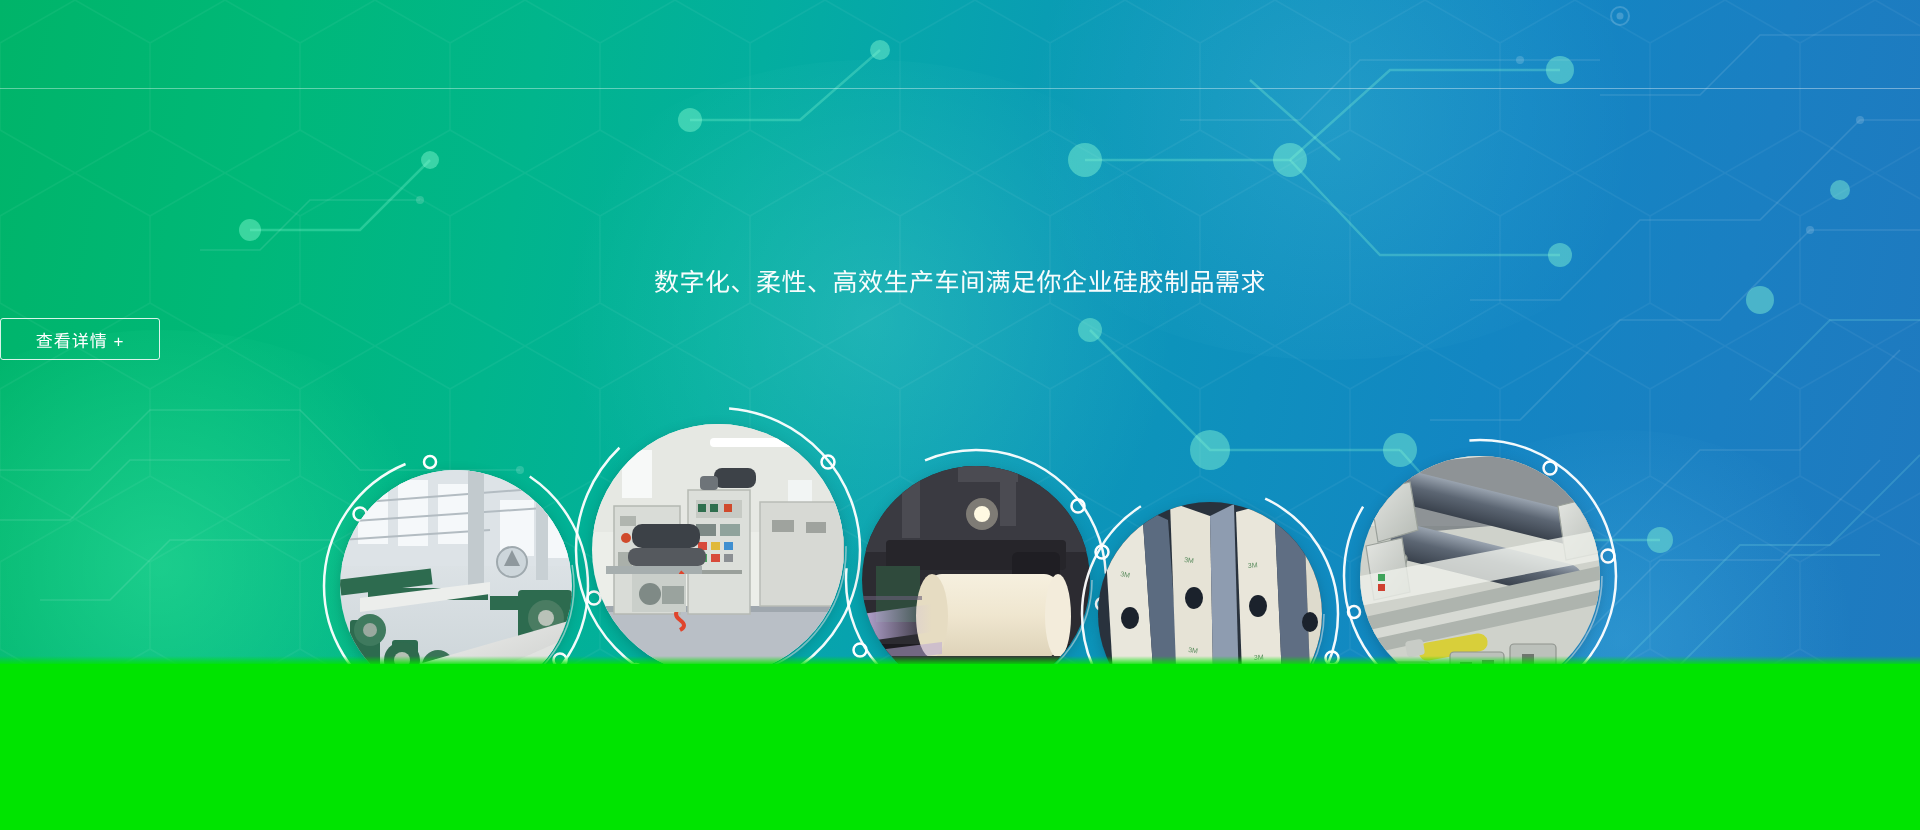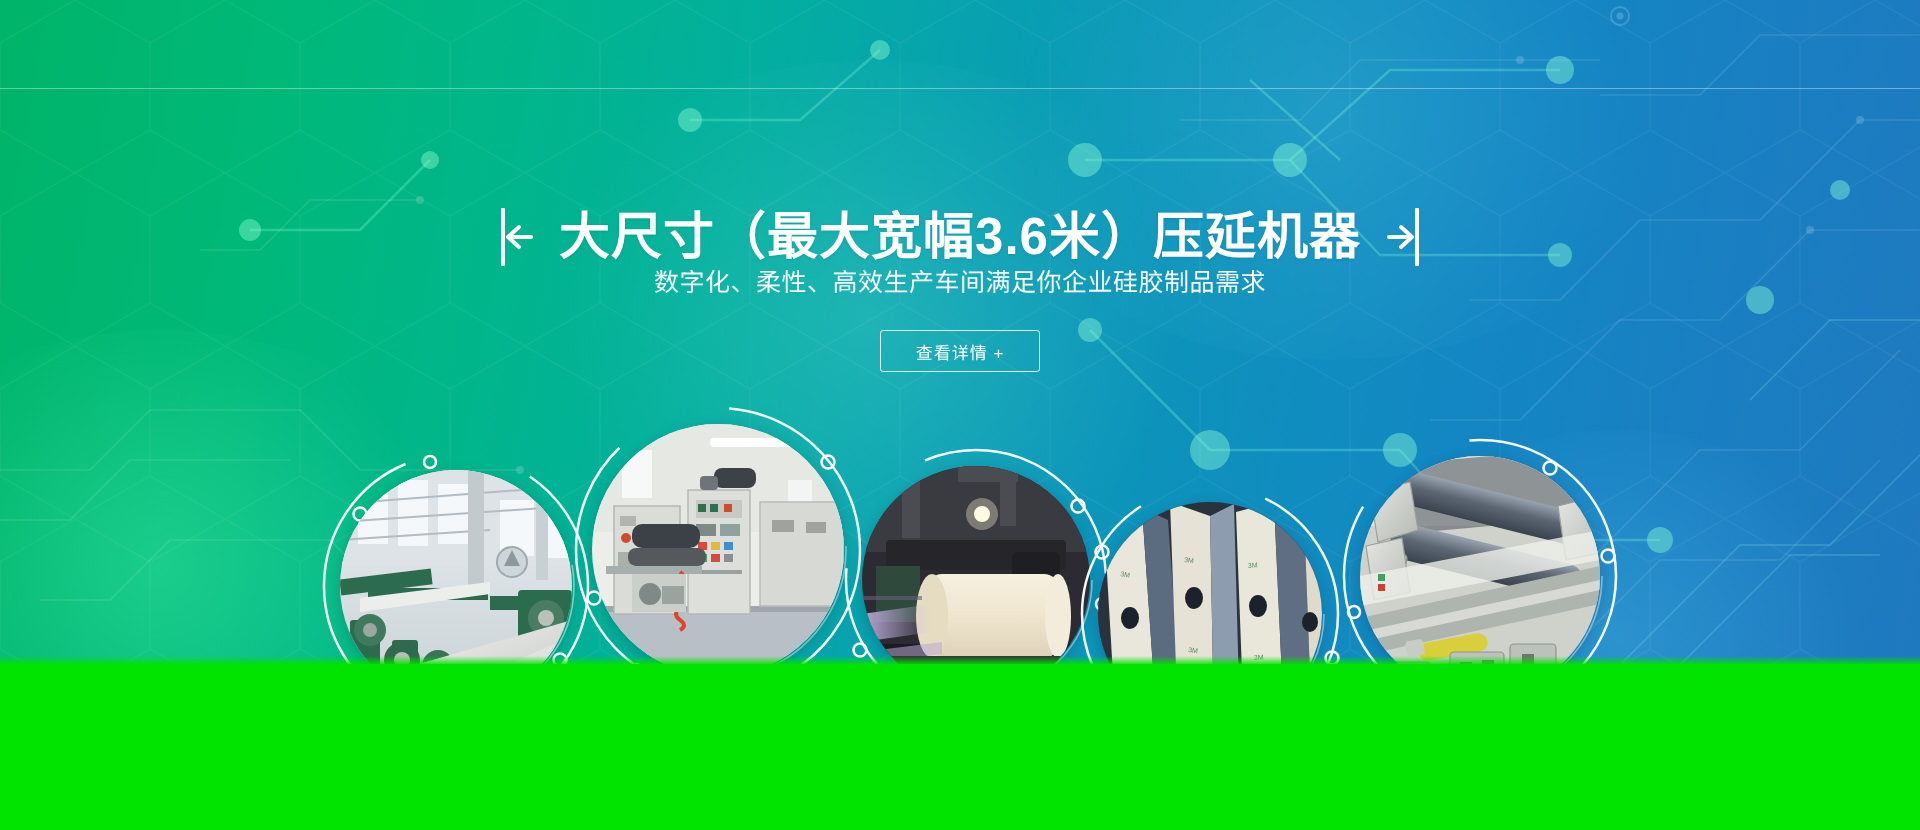--- a/index.html
+++ b/index.html
@@ -100,24 +100,24 @@
     line-height:38px;
     color:#ffffff;
     letter-spacing:.5px;
     white-space:nowrap;
     font-weight:normal;
     opacity:.97;
   }
 
   .cta-wrap{
     position:absolute;
-    left:0; top:330px;
+    left:0; top:318px;
     width:100%;
     display:flex;
-    justify-content:center;
+    justify-content:flex-start;
   }
   .cta{
     display:inline-flex;
     align-items:center;
     justify-content:center;
     width:160px;
     height:42px;
     border:1px solid rgba(255,255,255,.85);
     border-radius:3px;
     color:#ffffff;
@@ -247,40 +247,20 @@
           <circle cx="250" cy="230" r="11"></circle>
           <circle cx="430" cy="160" r="9"></circle>
           <circle cx="1760" cy="300" r="14"></circle>
           <circle cx="1840" cy="190" r="10"></circle>
         </g>
       </svg>
     </div>
 
     <div class="hairline"></div>
 
-    <div class="headline-row">
-
-      <span class="dim-mark">
-        <svg width="34" height="62" viewBox="0 0 34 62">
-          <rect x="2" y="2" width="4" height="58" rx="1" fill="#ffffff"></rect>
-          <path d="M32 31 L10 31" stroke="#ffffff" stroke-width="4" stroke-linecap="round"></path>
-          <path d="M20 21 L9 31 L20 41" fill="none" stroke="#ffffff" stroke-width="4" stroke-linecap="round" stroke-linejoin="round"></path>
-        </svg>
-      </span>
-
-      <h1 class="headline">大尺寸（最大宽幅3.6米）压延机器</h1>
-
-      <span class="dim-mark">
-        <svg width="34" height="62" viewBox="0 0 34 62">
-          <rect x="28" y="2" width="4" height="58" rx="1" fill="#ffffff"></rect>
-          <path d="M2 31 L24 31" stroke="#ffffff" stroke-width="4" stroke-linecap="round"></path>
-          <path d="M14 21 L25 31 L14 41" fill="none" stroke="#ffffff" stroke-width="4" stroke-linecap="round" stroke-linejoin="round"></path>
-        </svg>
-      </span>
-    </div>
 
     <div class="subline">数字化、柔性、高效生产车间满足你企业硅胶制品需求</div>
 
     <div class="cta-wrap">
       <button class="cta">查看详情 +</button>
     </div>
 
     <div class="circles">
 
       <div class="circ" style="left:340px;top:470px;width:232px;height:232px;">

